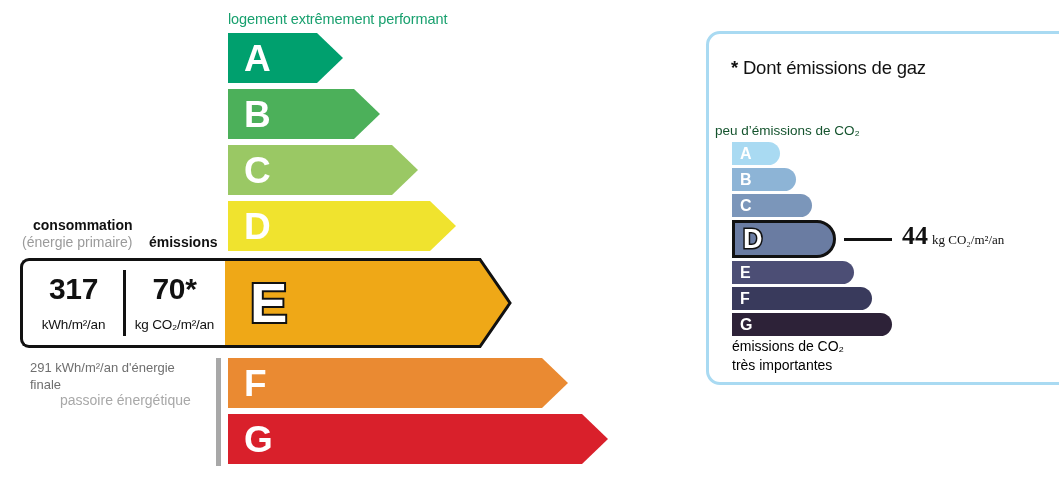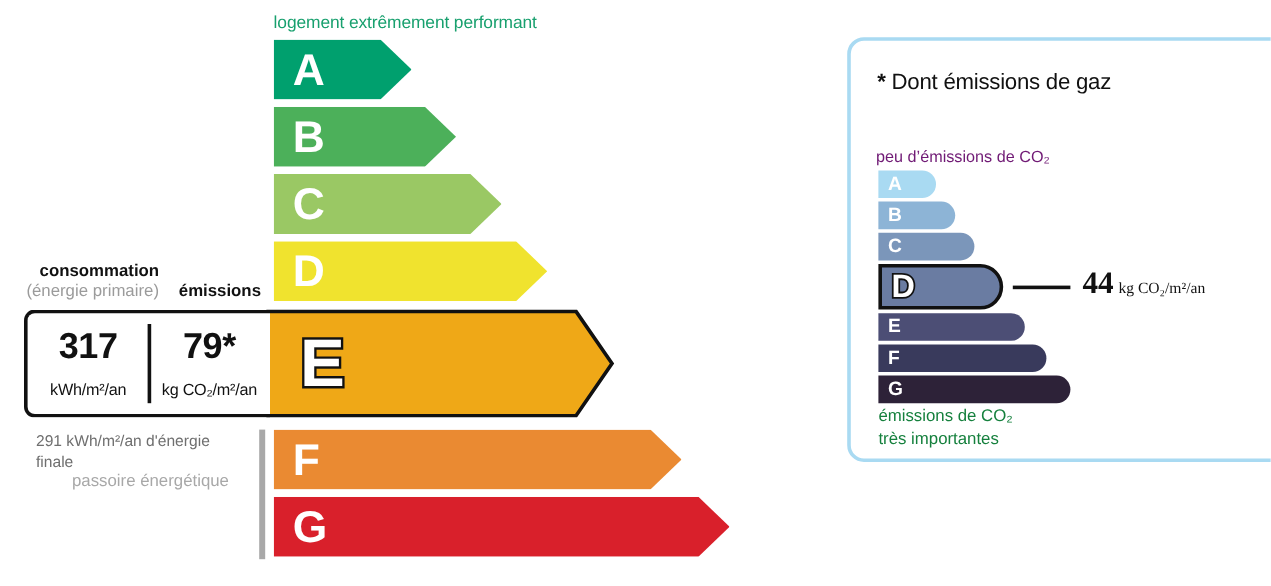--- a/index.html
+++ b/index.html
@@ -189,30 +189,30 @@
     position: absolute;
     left: 22px; top: 22px;
     font-size: 18.5px;
     color: #111111;
     line-height: 1.3;
     letter-spacing: -0.2px;
   }
   #co2-title .star { font-weight: bold; }
   #co2-caption-top {
     position: absolute;
-    left: 21px; top: 89px;
+    left: 6px; top: 89px;
     font-size: 13.5px;
-    color: #701a75;
+    color: #14532d;
     white-space: nowrap;
   }
   #co2-caption-bottom {
     position: absolute;
     left: 23px; top: 303px;
     font-size: 14px;
-    color: #15803d;
+    color: #000000;
     line-height: 1.33;
   }
 
   #co2-rows {
     position: absolute;
     left: 23px; top: 108px;
     width: 300px;
   }
   .co2-row {
     position: relative;
@@ -320,21 +320,21 @@
           </svg>
           <span id="selected-letter">E</span>
         </div>
 
         <div id="selected-box">
           <div class="value-cell">
             <div class="value-num">317</div>
             <div class="value-unit">kWh/m²/an</div>
           </div>
           <div class="value-cell">
-            <div class="value-num">79*</div>
+            <div class="value-num">70*</div>
             <div class="value-unit">kg CO₂/m²/an</div>
           </div>
         </div>
 
       </div>
     </div>
 
     <div class="anno" id="label-consommation">consommation</div>
     <div class="anno" id="label-energie-primaire">(énergie primaire)</div>
     <div class="anno" id="label-emissions">émissions</div>

